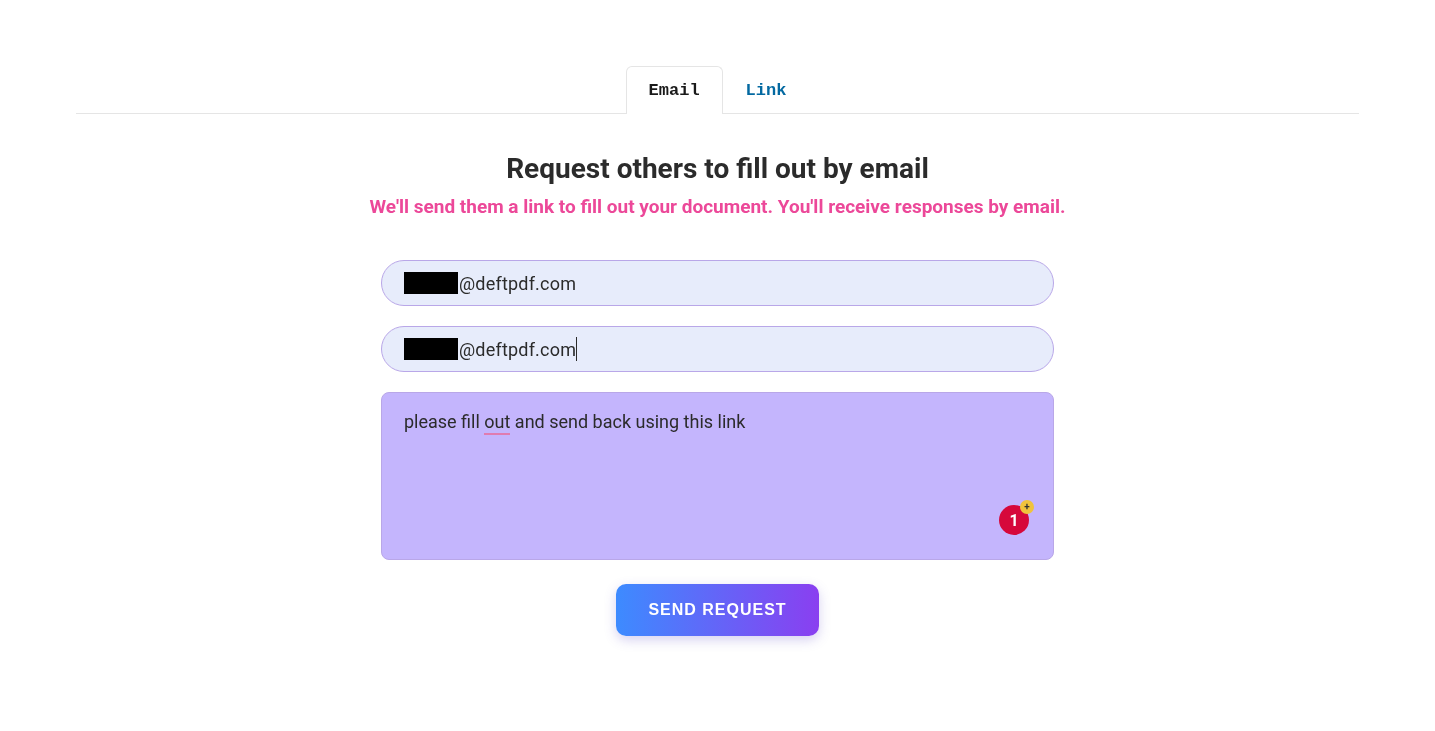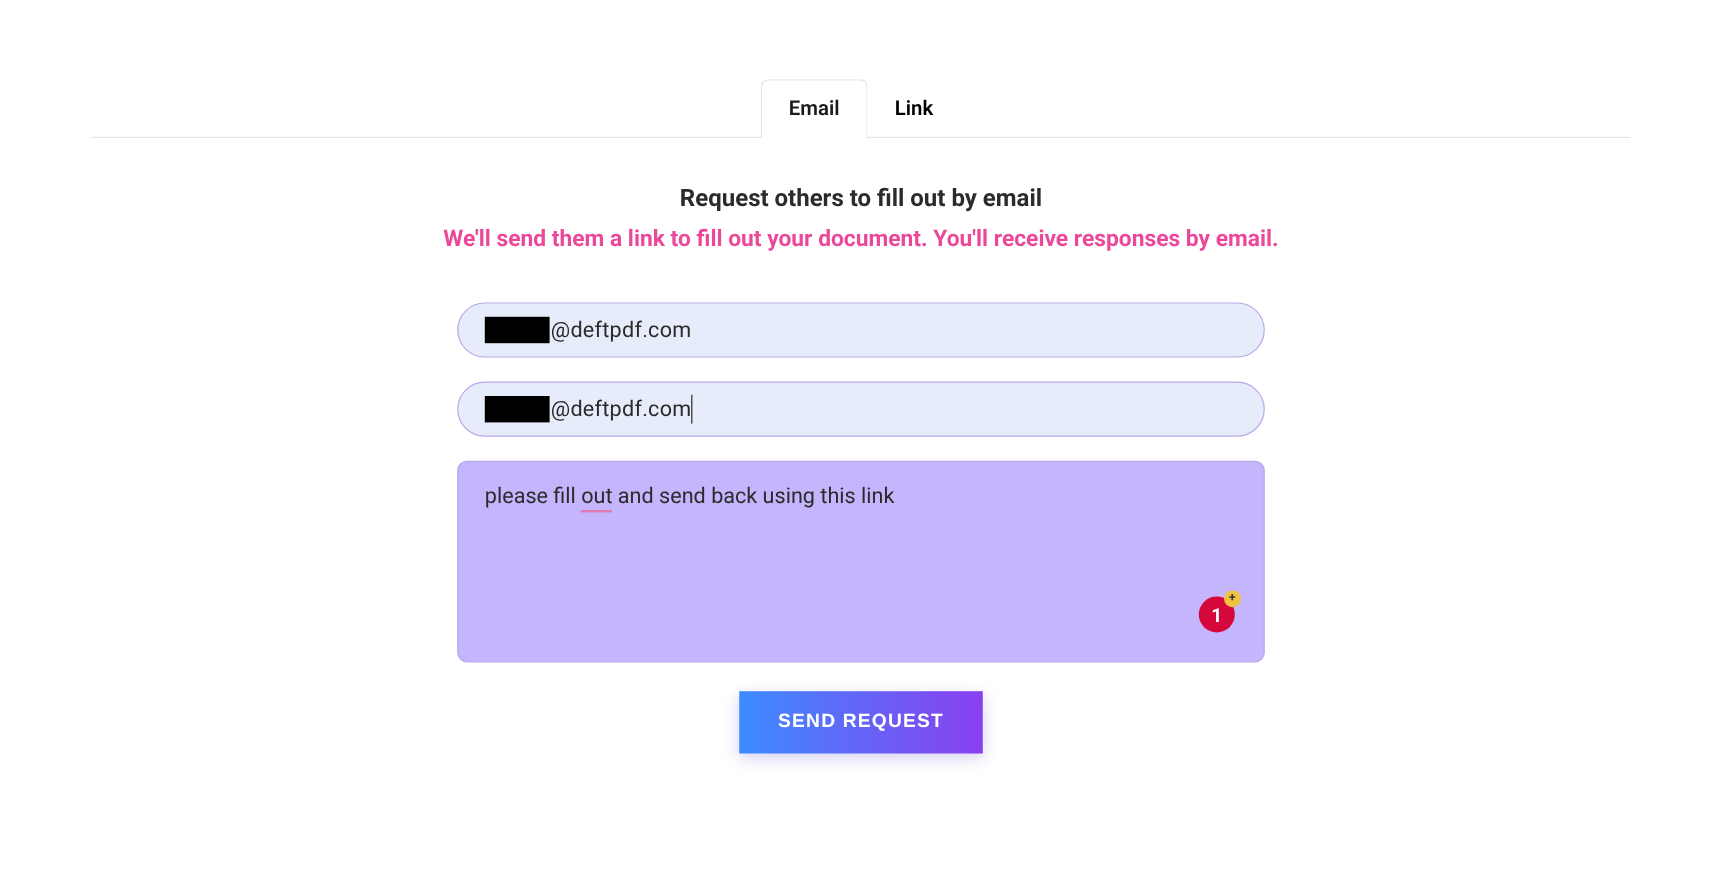--- a/index.html
+++ b/index.html
@@ -33,37 +33,38 @@
 .tab {
   padding: 14px 22px;
   font-size: 17px;
   font-weight: 600;
   cursor: pointer;
   border: 1px solid transparent;
   border-bottom: none;
   border-top-left-radius: 6px;
   border-top-right-radius: 6px;
   background: transparent;
+  font-family: Liberation Mono, monospace;
 }
 .tab.active {
   border-color: #e5e5e5;
   background: #fff;
   color: #1a1a1a;
 }
-.tab.inactive { color: #000000; }
+.tab.inactive { color: #0369a1; }
 
 .content {
   width: 100%;
   display: flex;
   flex-direction: column;
   align-items: center;
   padding-top: 38px;
 }
 .title {
-  font-size: 20px;
+  font-size: 28px;
   font-weight: 700;
   color: #2b2b2b;
 }
 .subtitle {
   font-size: 19px;
   color: #ec4899;
   margin-top: 10px;
   font-weight: 700;
 }
 .form-area {
@@ -170,21 +171,21 @@
 }
 .send-btn {
   margin-top: 24px;
   padding: 17px 32px;
   font-size: 16px;
   font-weight: 700;
   letter-spacing: 1px;
   color: #fff;
   background: linear-gradient(90deg, #3d8bff 0%, #8a3ff0 100%);
   border: none;
-  border-radius: 0;
+  border-radius: 10px;
   cursor: pointer;
   box-shadow: 0 4px 12px rgba(90,70,200,0.25);
 }
 .status-msg {
   margin-top: 22px;
   font-size: 17px;
   color: #6b3fd6;
 }
 </style>
 </head>

